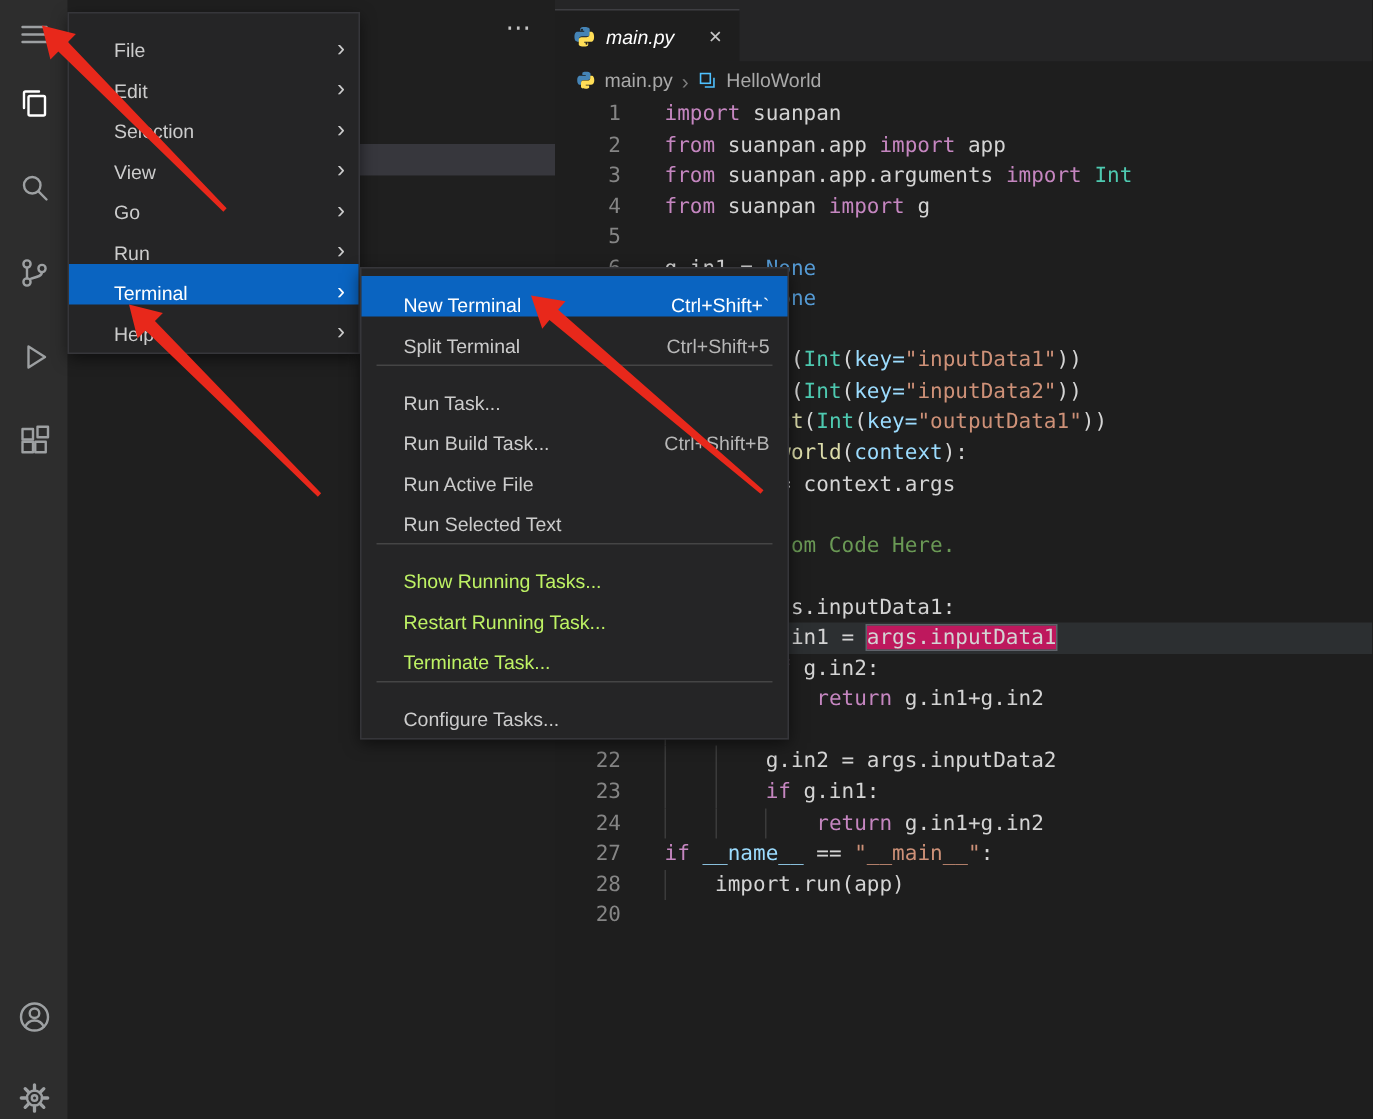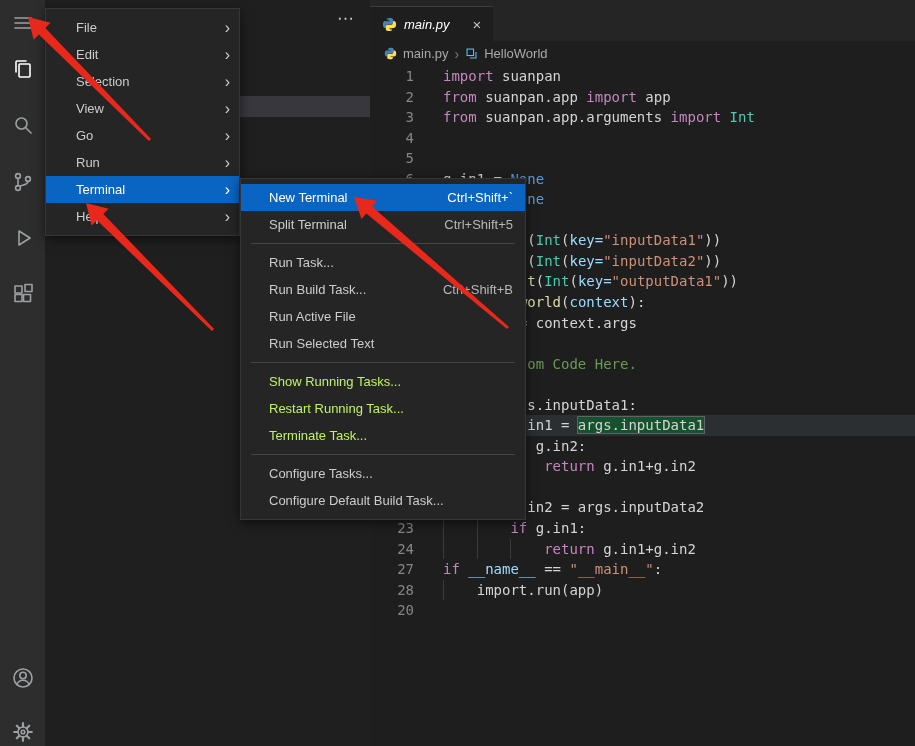--- a/index.html
+++ b/index.html
@@ -29,31 +29,31 @@
   .tab-close{color:#c5c5c5;font-size:15px;margin-left:16px;line-height:1}
   .breadcrumb{position:absolute;left:0;top:41px;width:545px;height:25px;display:flex;align-items:center;
     padding-left:14px;gap:6px;color:#a9a9a9;font-size:13px;background:#1e1e1e}
   .bc-sep{color:#7d7d7d;font-size:14px}
 
   .code{position:absolute;left:0;top:66px;width:545px;font-family:"DejaVu Sans Mono",monospace;font-size:14px}
   .code-line{position:relative;height:20.55px;line-height:20.55px;white-space:pre}
   .code-line .gutter{position:absolute;left:0;top:0;width:44px;text-align:right;color:#858585}
   .code-line .line-text{position:absolute;left:73px;top:0;white-space:pre}
   .current-line{background:#2c2f31}
-  .word-hl{background:#14532d;outline:1px solid #5f646b}
+  .word-hl{background:#be185d;outline:1px solid #5f646b}
   .guide{position:absolute;top:0;height:100%;width:1px;background:#3b3b3b}
   .tok-d{color:#d4d4d4}.tok-k{color:#c586c0}.tok-b{color:#569cd6}.tok-t{color:#4ec9b0}
   .tok-s{color:#ce9178}.tok-v{color:#9cdcfe}.tok-f{color:#dcdcaa}.tok-c{color:#6a9955}
 
   
   .menu{position:absolute;background:#252526;border:1px solid #36363a;
     box-shadow:0 3px 10px rgba(0,0,0,.55);z-index:50;padding:5px 0;font-size:13px}
   .main-menu{left:45px;top:8px;width:195px}
   .submenu{left:240px;top:178px;width:286px}
-  .menu-item{display:flex;align-items:center;height:27px;padding:0 12px 0 28px;color:#cccccc;cursor:pointer}
+  .menu-item{display:flex;align-items:flex-end;height:27px;padding:0 12px 0 28px;color:#cccccc;cursor:pointer}
   .main-menu .menu-item{padding-left:30px;padding-right:9px}
   .menu-item .label{flex:1;white-space:nowrap}
   .menu-item .shortcut{color:#b7b7b7;margin-left:34px;white-space:nowrap}
   .menu-item .chevron{color:#cccccc;font-size:16px;line-height:1}
   .menu-item.active{background:var(--menu-accent,#0a64c1);color:#ffffff}
   .menu-item.active .shortcut,.menu-item.active .chevron{color:#ffffff}
   .menu-item.disabled{color:#bef264;cursor:default}
   .menu-sep{height:1px;background:#454545;margin:5px 10px}
 
   .arrows{position:absolute;left:0;top:0;width:915px;height:746px;z-index:100;pointer-events:none}
@@ -150,21 +150,21 @@
           <rect x="2.5" y="2.5" width="8" height="8"></rect>
             <path d="M13.5 6v7.5H6"></path>
         </svg>
       </span>
       <span>HelloWorld</span>
     </div>
     <div class="code" id="code-lines">
         <div class="code-line"><span class="gutter">1</span><span class="line-text"><span class="tok-k">import</span><span class="tok-d"> suanpan</span></span></div>
         <div class="code-line"><span class="gutter">2</span><span class="line-text"><span class="tok-k">from</span><span class="tok-d"> suanpan.app </span><span class="tok-k">import</span><span class="tok-d"> app</span></span></div>
         <div class="code-line"><span class="gutter">3</span><span class="line-text"><span class="tok-k">from</span><span class="tok-d"> suanpan.app.arguments </span><span class="tok-k">import</span><span class="tok-t"> Int</span></span></div>
-        <div class="code-line"><span class="gutter">4</span></div>
+        <div class="code-line"><span class="gutter">4</span><span class="line-text"><span class="tok-k">from</span><span class="tok-d"> suanpan </span><span class="tok-k">import</span><span class="tok-d"> g</span></span></div>
         <div class="code-line"><span class="gutter">5</span><span class="line-text"></span></div>
         <div class="code-line"><span class="gutter">6</span><span class="line-text"><span class="tok-d">g.in1 = </span><span class="tok-b">None</span></span></div>
         <div class="code-line"><span class="gutter">7</span><span class="line-text"><span class="tok-d">g.in2 = </span><span class="tok-b">None</span></span></div>
         <div class="code-line"><span class="gutter">8</span><span class="line-text"></span></div>
         <div class="code-line"><span class="gutter">9</span><span class="line-text"><span class="tok-f">@app.input</span><span class="tok-d">(</span><span class="tok-t">Int</span><span class="tok-d">(</span><span class="tok-v">key=</span><span class="tok-s">"inputData1"</span><span class="tok-d">))</span></span></div>
         <div class="code-line"><span class="gutter">10</span><span class="line-text"><span class="tok-f">@app.input</span><span class="tok-d">(</span><span class="tok-t">Int</span><span class="tok-d">(</span><span class="tok-v">key=</span><span class="tok-s">"inputData2"</span><span class="tok-d">))</span></span></div>
         <div class="code-line"><span class="gutter">11</span><span class="line-text"><span class="tok-f">@app.output</span><span class="tok-d">(</span><span class="tok-t">Int</span><span class="tok-d">(</span><span class="tok-v">key=</span><span class="tok-s">"outputData1"</span><span class="tok-d">))</span></span></div>
         <div class="code-line"><span class="gutter">12</span><span class="line-text"><span class="tok-b">def</span><span class="tok-d"> </span><span class="tok-f">helloworld</span><span class="tok-d">(</span><span class="tok-v">context</span><span class="tok-d">):</span></span></div>
         <div class="code-line"><span class="gutter">13</span><span class="guide" style="left: 73px;"></span><span class="line-text"><span class="tok-d">    args = context.args</span></span></div>
         <div class="code-line"><span class="gutter">14</span><span class="line-text"></span></div>
@@ -249,23 +249,20 @@
       <div class="menu-item disabled">
         <span class="label">Restart Running Task...</span>
       </div>
       <div class="menu-item disabled">
         <span class="label">Terminate Task...</span>
       </div>
       <div class="menu-sep"></div>
       <div class="menu-item">
         <span class="label">Configure Tasks...</span>
       </div>
-      <div class="menu-item">
-        <span class="label">Configure Default Build Task...</span>
-      </div>
     </div>
 
   <svg class="arrows" id="arrows">
       <polygon points="151.1,138.9 45.3,28.0 50.6,22.7 28.0,17.0 33.6,39.7 38.9,34.4 148.9,141.1" fill="#e8281b"></polygon>
       <polygon points="214.1,328.9 103.3,214.0 108.6,208.7 86.0,203.0 91.7,225.6 97.0,220.3 211.9,331.1" fill="#e8281b"></polygon>
       <polygon points="509.0,326.9 372.1,206.5 377.0,200.8 354.0,197.0 361.5,219.1 366.3,213.4 507.0,329.1" fill="#e8281b"></polygon>
     </svg>
 
 </div>
 

